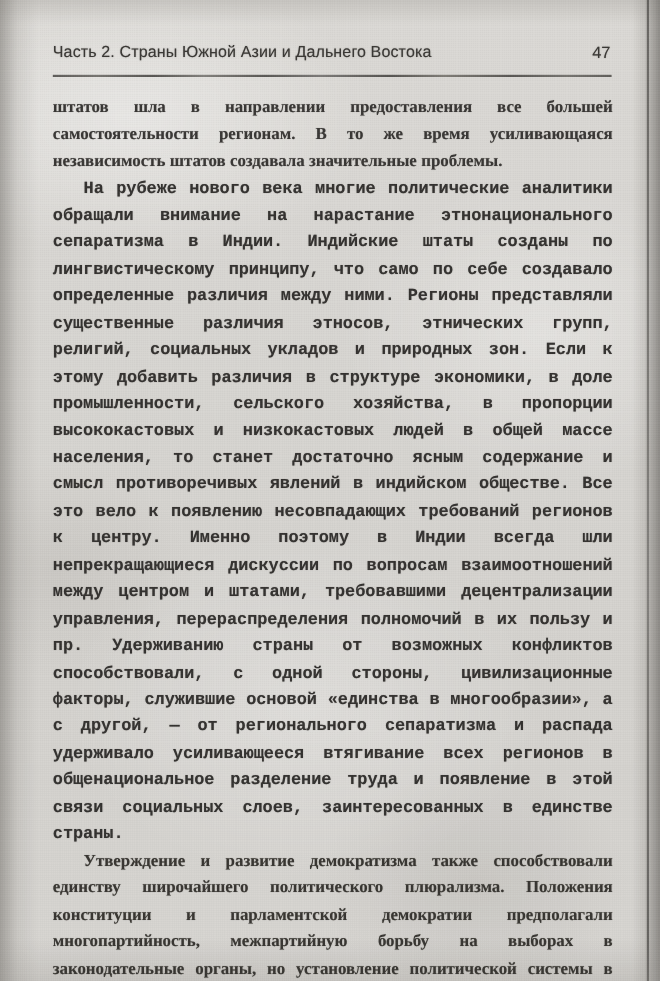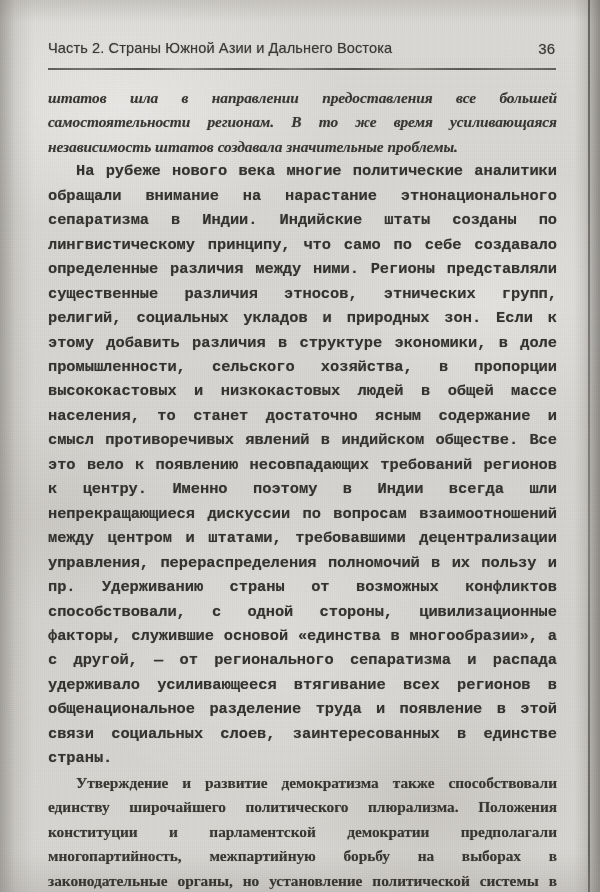--- a/index.html
+++ b/index.html
@@ -99,38 +99,38 @@
     line-height:24.45px;
     font-weight:700;
     color:#35332f;
     letter-spacing:-0.05px;
     word-spacing:.2px;
     text-shadow:0 0 .9px rgba(60,58,54,.50);
     -webkit-font-smoothing:none;
   }
   p.para.cont{ text-indent:0; }
   
-  p.p1{ color:#343230; opacity:.97;font-style:italic; }
+  p.p1{ color:#343230; opacity:.97; }
   p.p2{ color:#343230; opacity:1;font-family:Liberation Mono, monospace; }
   p.p3{ color:#36342f; opacity:.98; }
 </style>
 </head>
 <body>
 
 <div id="page">
 
   <div id="edge-top"></div>
   <div id="edge-left"></div>
   <div id="edge-right"></div>
   <div id="edge-right-line"></div>
   <div id="edge-bottom"></div>
 
   <div id="running-head">
     <span class="rh-title">Часть 2. Страны Южной Азии и Дальнего Востока</span>
-    <span class="rh-pageno">36</span>
+    <span class="rh-pageno">47</span>
   </div>
 
   <div id="head-rule"></div>
 
   <div id="text-column">
     <p class="para cont p1">штатов шла в направлении предоставления все большей самостоятельности регионам. В то же время усиливающаяся независимость штатов создавала значительные проблемы.</p>
     <p class="para p2">На рубеже нового века многие политические аналитики обращали внимание на нарастание этнонационального сепаратизма в Индии. Индийские штаты созданы по лингвистическому принципу, что само по себе создавало определенные различия между ними. Регионы представляли существенные различия этносов, этнических групп, религий, социальных укладов и природных зон. Если к этому добавить различия в структуре экономики, в доле промышленности, сельского хозяйства, в пропорции высококастовых и низкокастовых людей в общей массе населения, то станет достаточно ясным содержание и смысл противоречивых явлений в индийском обществе. Все это вело к появлению несовпадающих требований регионов к центру. Именно поэтому в Индии всегда шли непрекращающиеся дискуссии по вопросам взаимоотношений между центром и штатами, требовавшими децентрализации управления, перераспределения полномочий в их пользу и пр. Удерживанию страны от возможных конфликтов способствовали, с одной стороны, цивилизационные факторы, служившие основой «единства в многообразии», а с другой, — от регионального сепаратизма и распада удерживало усиливающееся втягивание всех регионов в общенациональное разделение труда и появление в этой связи социальных слоев, заинтересованных в единстве страны.</p>
     <p class="para p3">Утверждение и развитие демократизма также способствовали единству широчайшего политического плюрализма. Положения конституции и парламентской демократии предполагали многопартийность, межпартийную борьбу на выборах в законодательные органы, но установление политической системы в западном варианте и многопартийная структура имели все же свои особенные черты. Достаточно ясно пробивала себе дорогу тенденция повышения роли региональных партий. Региональные партии приобретали все большее значение в общеиндийском политическом процессе.</p>
 
   </div>

